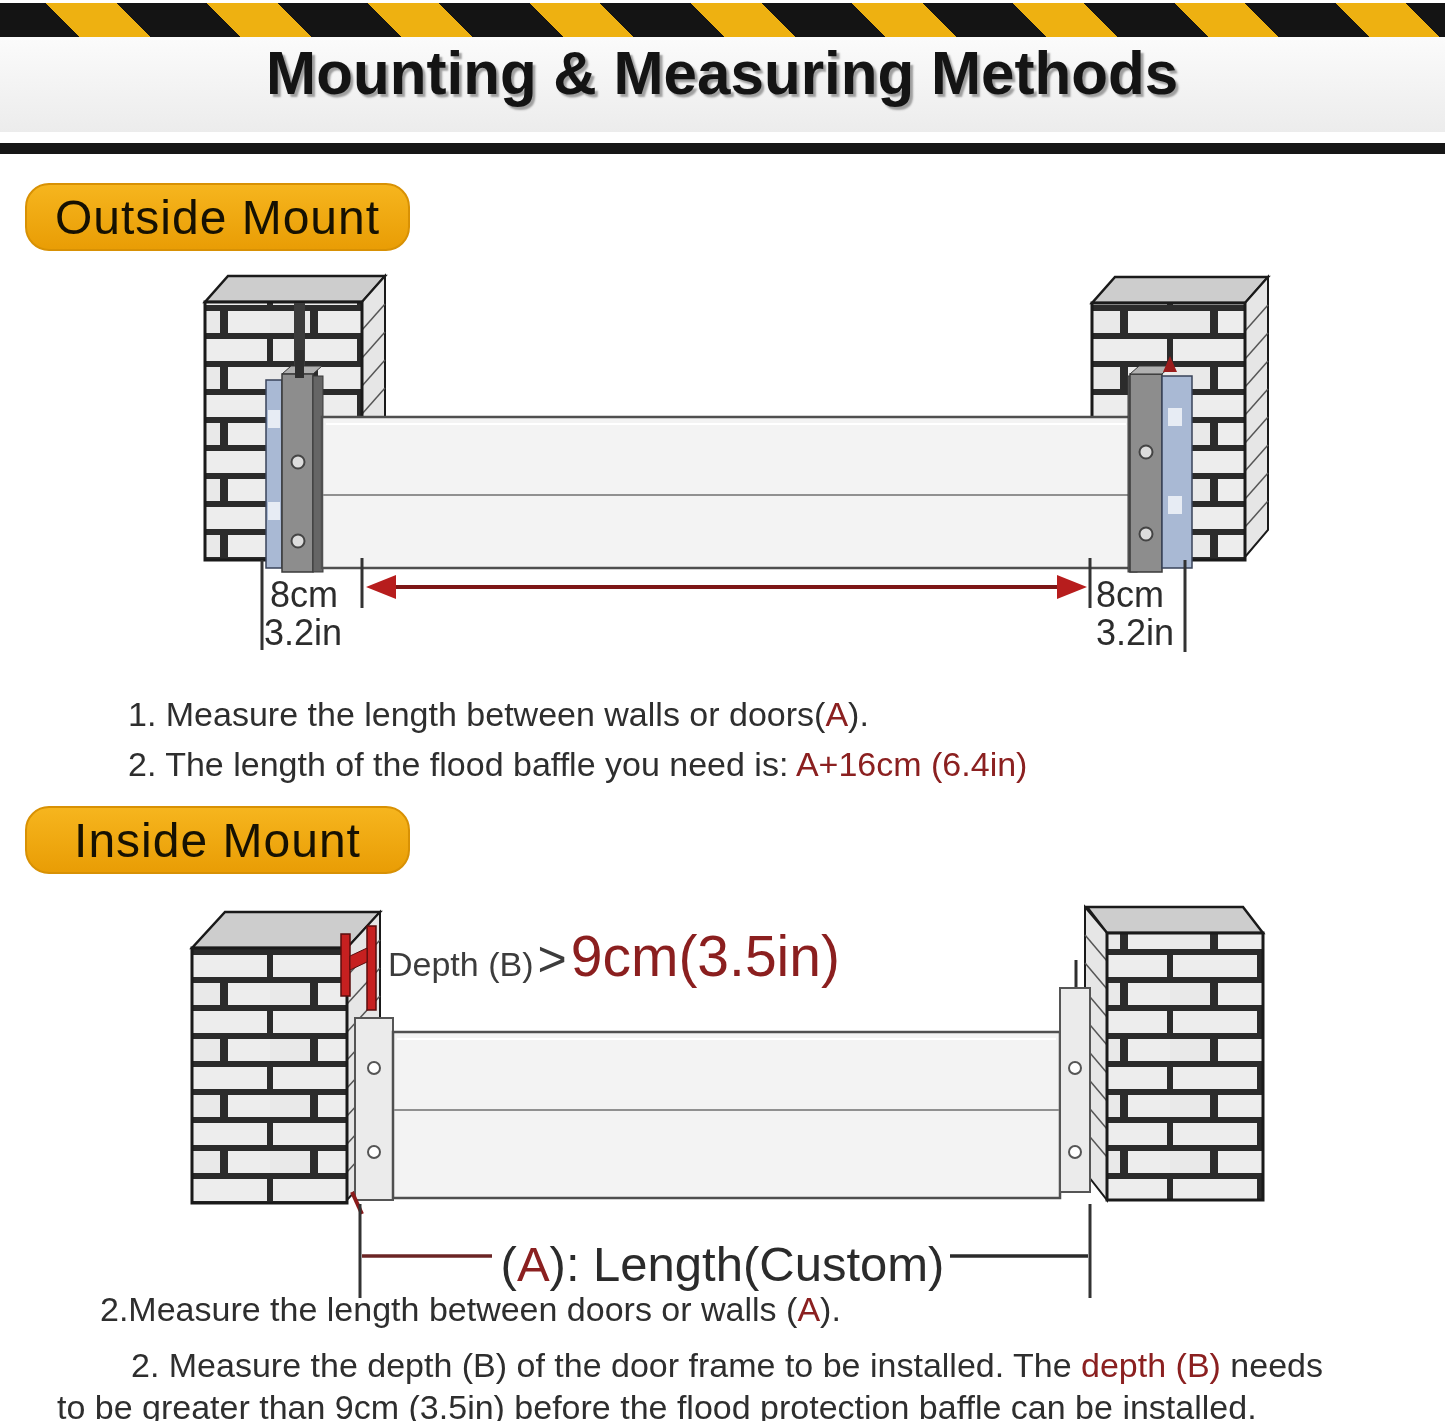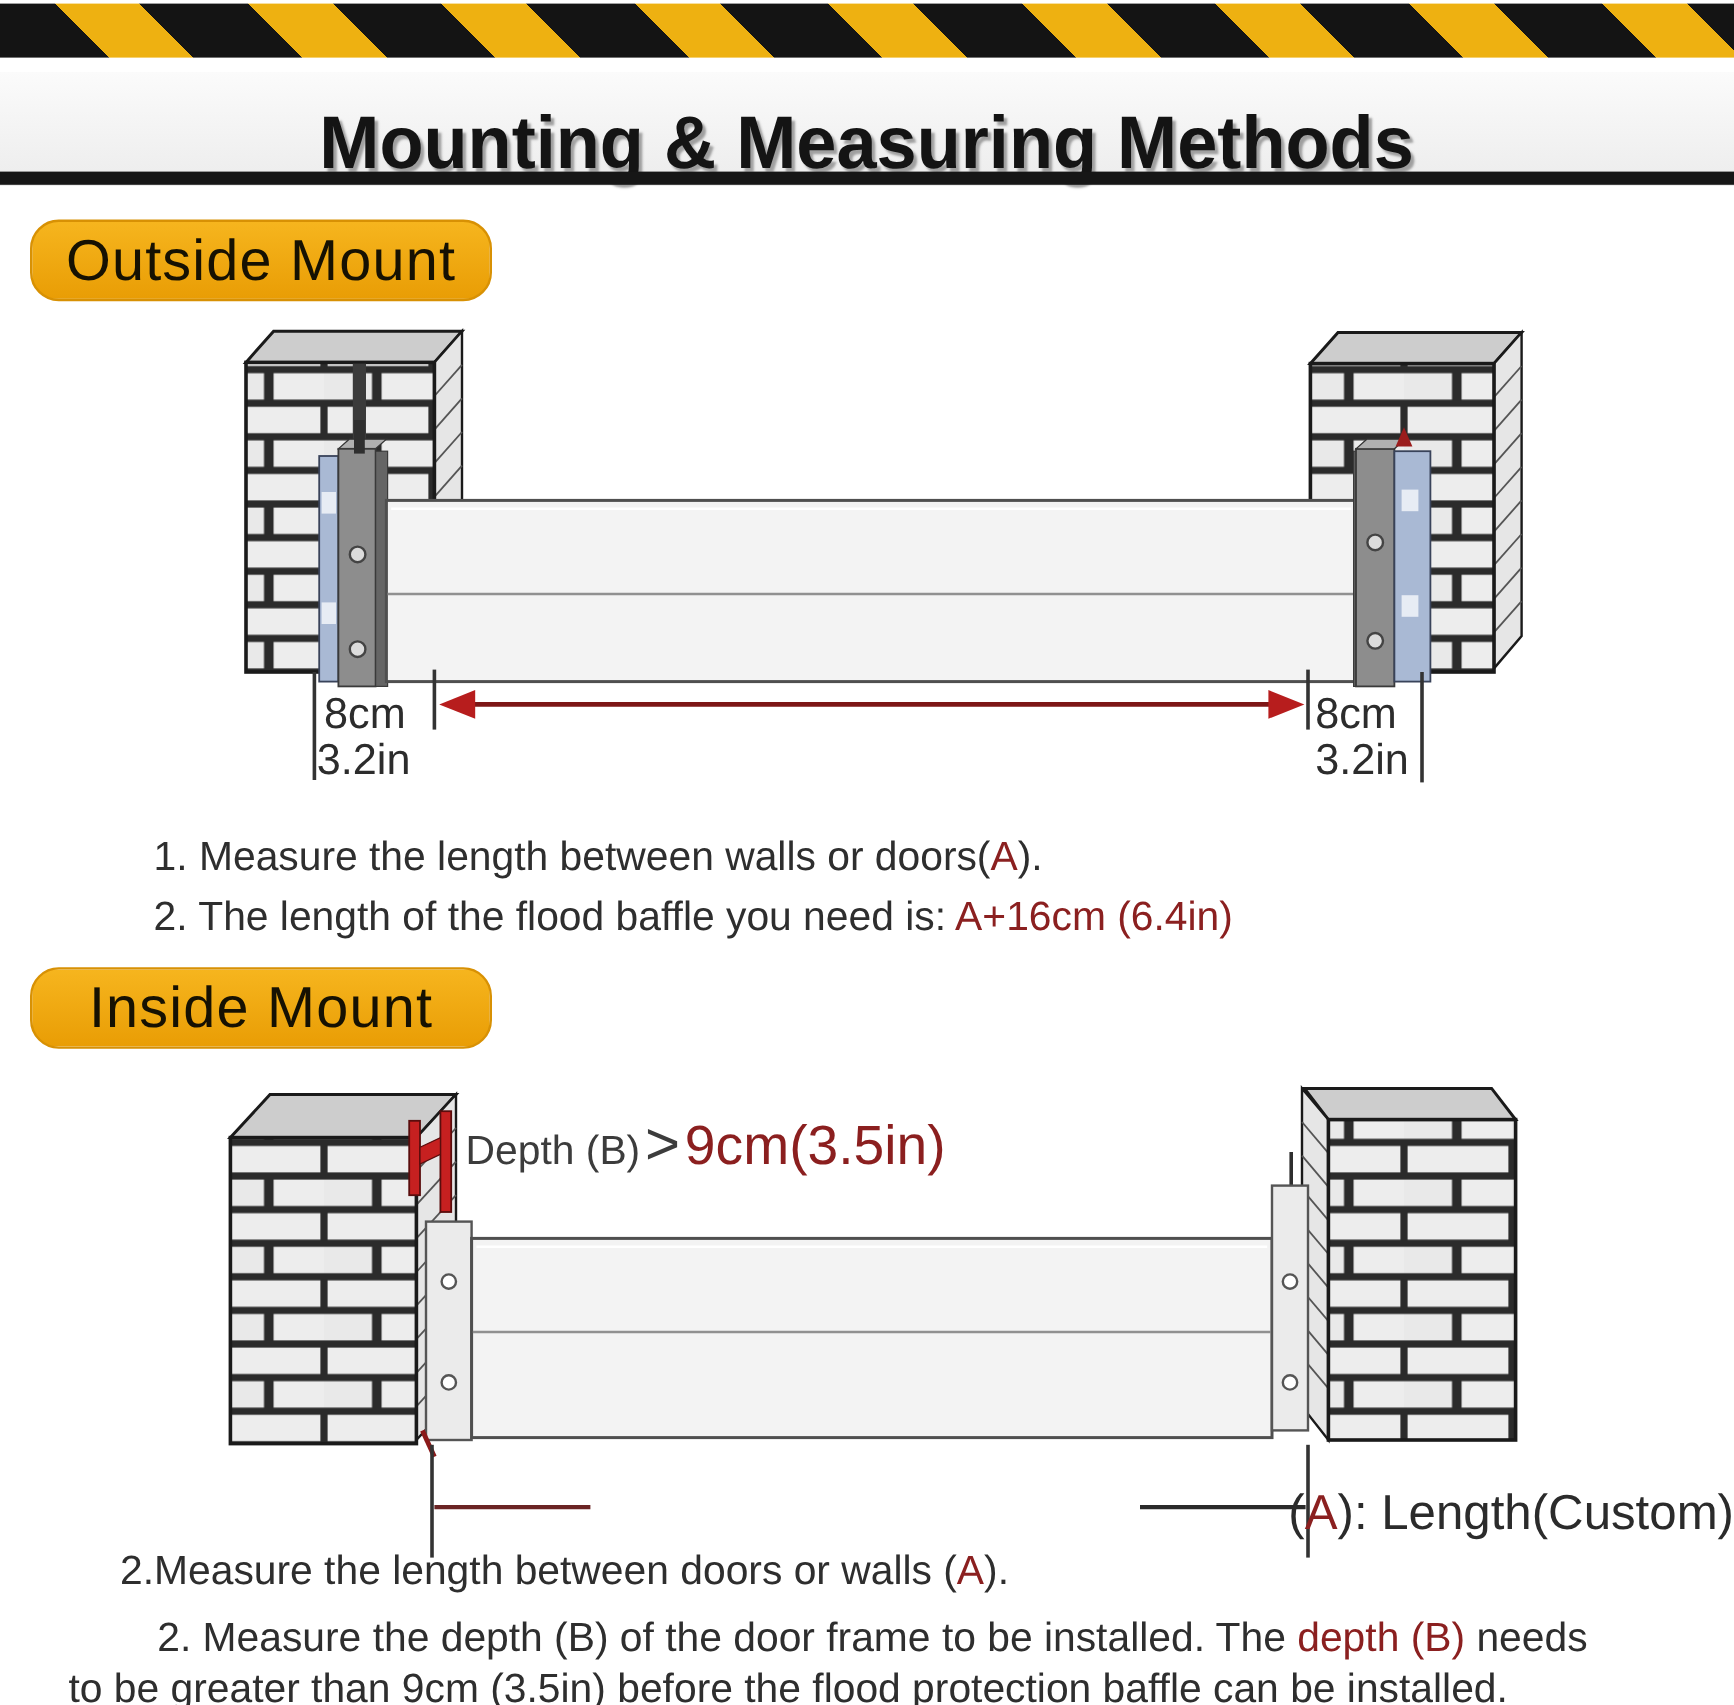--- a/index.html
+++ b/index.html
@@ -3,23 +3,23 @@
 <meta charset="utf-8">
 <style>
   html,body{margin:0;padding:0;background:#fff;}
   .page{position:relative;width:1445px;height:1421px;background:#ffffff;overflow:hidden;
         font-family:"Liberation Sans",sans-serif;}
   .abs{position:absolute;}
 
   
   .tape{top:3px;left:0;width:1445px;height:45px;
         background:repeating-linear-gradient(45deg,#141414 0 64px,#eeb111 64px 114px);}
-  .title-band{top:60px;left:0;width:1445px;height:95px;
+  .title-band{top:37px;left:0;width:1445px;height:95px;
         background:linear-gradient(180deg,#fbfbfb,#ececec);
-        display:flex;align-items:flex-end;justify-content:center;}
+        display:flex;align-items:flex-start;justify-content:center;}
   .page-title{font-size:62px;font-weight:700;color:#141414;letter-spacing:0px;
         text-shadow:3px 3px 2px #9f9f9f;white-space:nowrap;transform:scaleX(.97);}
   .black-bar{top:143px;left:0;width:1445px;height:11px;background:#161616;}
 
   
   .yellow-label{width:385px;height:68px;border-radius:24px;
         background:linear-gradient(180deg,#f6b51e,#e99d05);
         border:2px solid #d89104;box-sizing:border-box;
         display:flex;align-items:center;justify-content:center;
         font-size:48px;font-weight:500;color:#161102;letter-spacing:1px;text-align:right;}
@@ -27,22 +27,22 @@
   
   svg{position:absolute;left:0;}
 
   
   .dim{font-size:36px;color:#2c2c2c;white-space:nowrap;line-height:1;}
   .arrow-label{white-space:nowrap;font-size:37px;color:#3a3a3a;line-height:1;}
   .arrow-label .big-a{font-size:46px;font-weight:700;color:#cc2222;}
   .depth-label{white-space:nowrap;display:flex;align-items:baseline;line-height:1;}
   .depth-label .d-black{font-size:34px;color:#3c3c3c;}
   .depth-label .d-gt{font-size:50px;color:#3c3c3c;padding:0 4px;}
-  .depth-label .d-red{font-size:46px;color:#8b1f1f;}
-  .length-label{left:0;width:1445px;text-align:right;font-size:41px;color:#2b2b2b;
+  .depth-label .d-red{font-size:57px;color:#8b1f1f;}
+  .length-label{left:0;width:1445px;text-align:center;font-size:49px;color:#2b2b2b;
         white-space:nowrap;line-height:1;}
   .maroon{color:#8b2020;}
 
   .instr{font-size:34px;color:#2e2e2e;white-space:nowrap;line-height:1.15;text-align:right;}
 </style>
 </head>
 <body>
 
 <div class="page">
 

